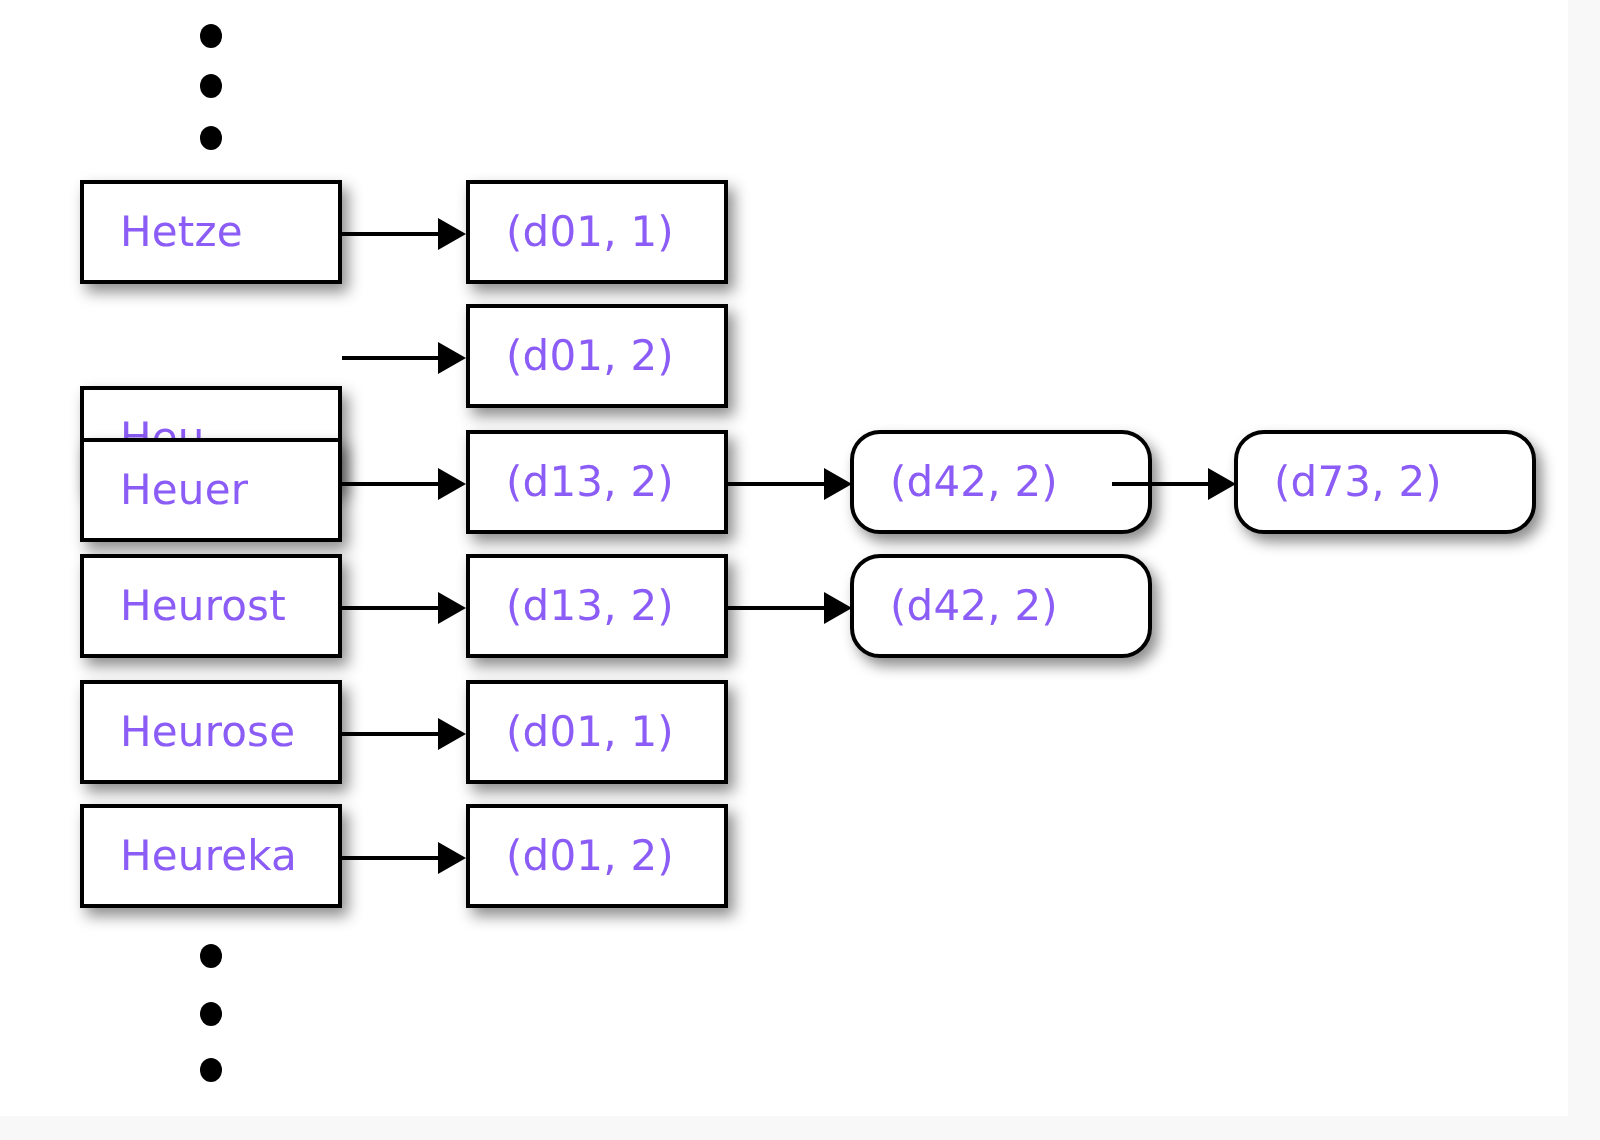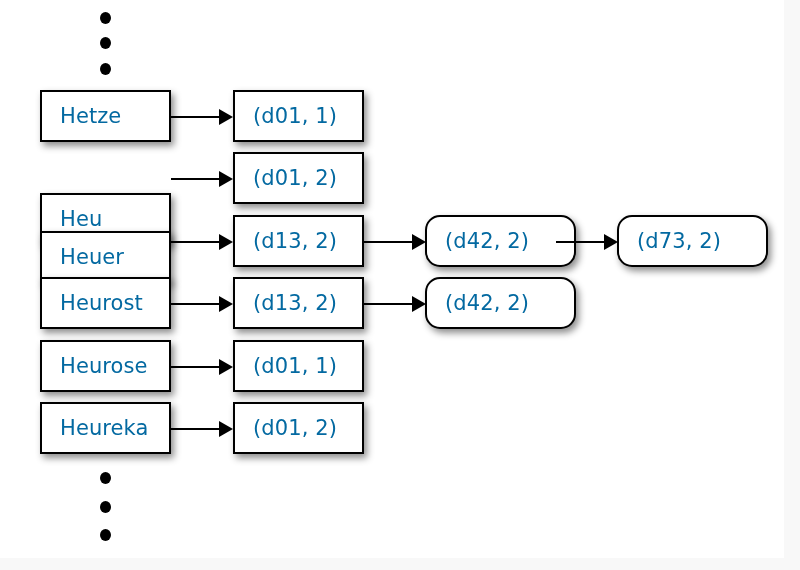--- a/index.html
+++ b/index.html
@@ -35,21 +35,21 @@
     position: absolute;
     box-sizing: border-box;
     background: #ffffff;
     border: 2.5px solid #000000;
     box-shadow: 3px 4px 7px rgba(0,0,0,0.45);
     display: flex;
     align-items: center;
     height: 52px;
     padding-left: 18px;
     font-size: 21px;
-    color: #0369a1;
+    color: #8b5cf6;
     letter-spacing: 0.1px;
     white-space: nowrap;
   }
   .node.key   { width: 131px; }
   .node.post  { width: 131px; text-align: center; }
   .node.wide  { width: 151px; border-radius: 15px; }
 
   .ellipsis-dot {
     position: absolute;
     width: 11px;
@@ -79,21 +79,21 @@
 
   <div>
     <div class="ellipsis-dot" style="left:100px; top:12px;"></div>
     <div class="ellipsis-dot" style="left:100px; top:37px;"></div>
     <div class="ellipsis-dot" style="left:100px; top:63px;"></div>
   </div>
 
   <div>
     <div class="node key" style="left:40px; top:90px;">Hetze</div>
     <div class="node key" style="left:40px; top:152px;margin-top:41px;">Heu</div>
-    <div class="node key" style="left:40px; top:231px;">Heuer</div>
+    <div class="node key" style="left:40px; top:219px;">Heuer</div>
     <div class="node key" style="left:40px; top:277px;">Heurost</div>
     <div class="node key" style="left:40px; top:340px;">Heurose</div>
     <div class="node key" style="left:40px; top:402px;">Heureka</div>
   </div>
 
   <div>
     <div class="node post" style="left:233px; top:90px;">(d01, 1)</div>
     <div class="node post" style="left:233px; top:152px;">(d01, 2)</div>
     <div class="node post" style="left:233px; top:215px;">(d13, 2)</div>
     <div class="node post" style="left:233px; top:277px;">(d13, 2)</div>

